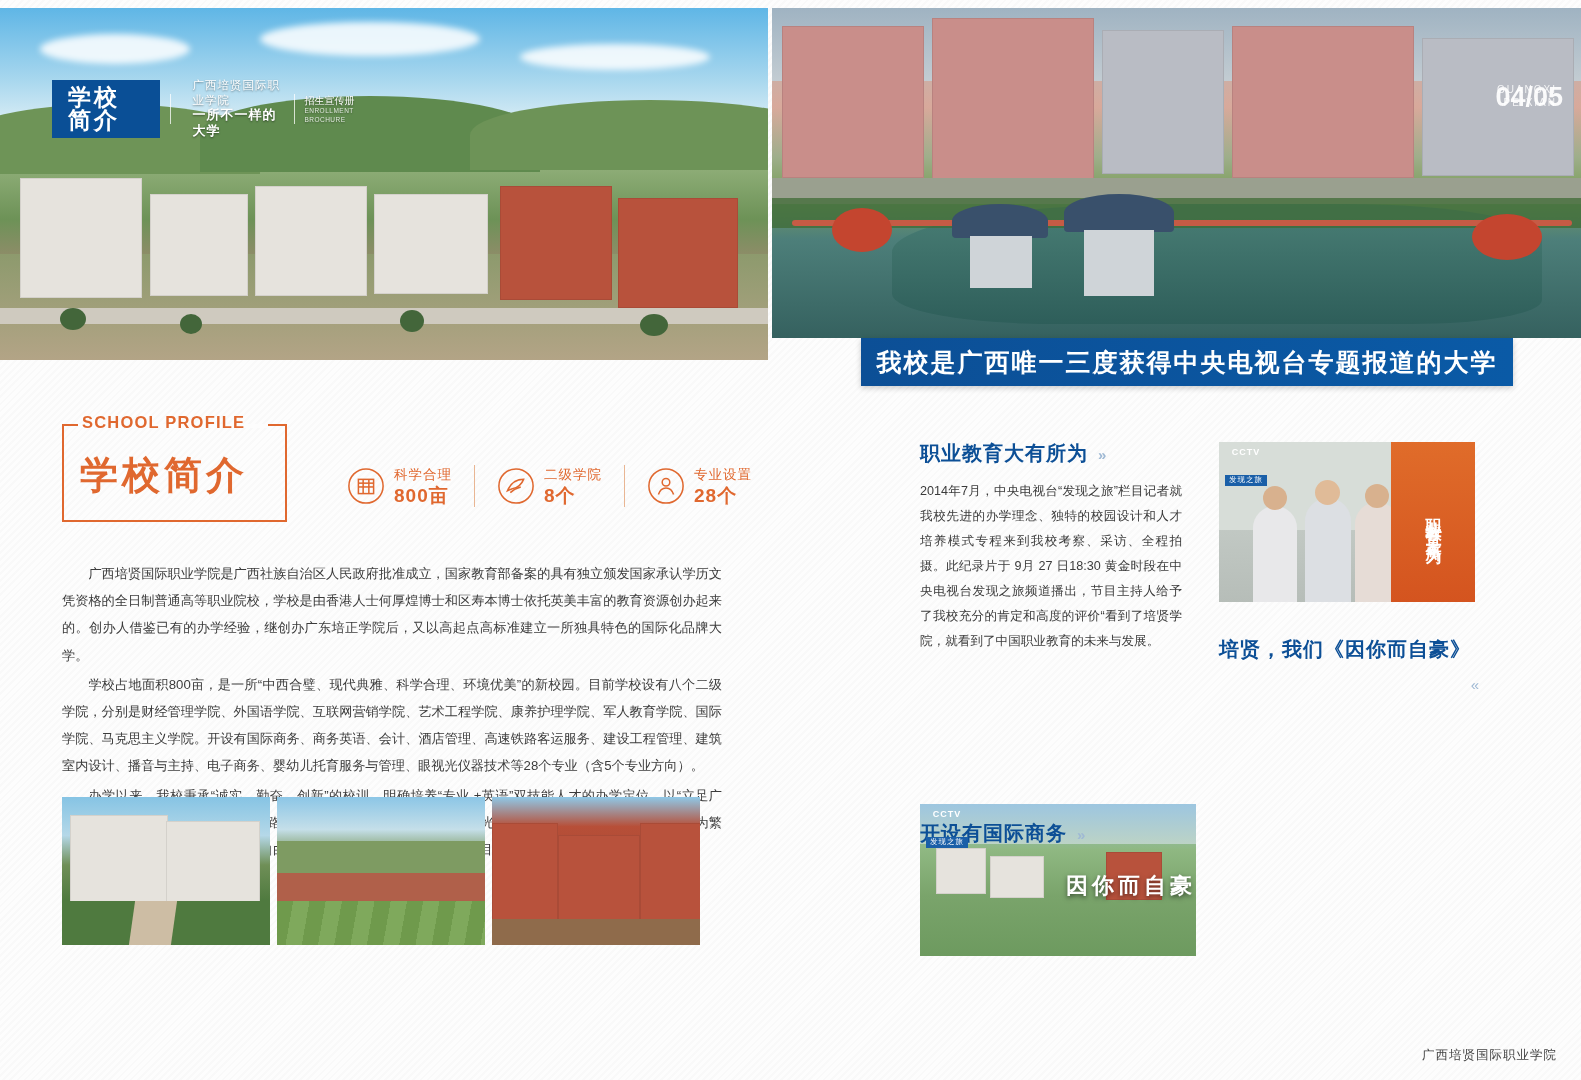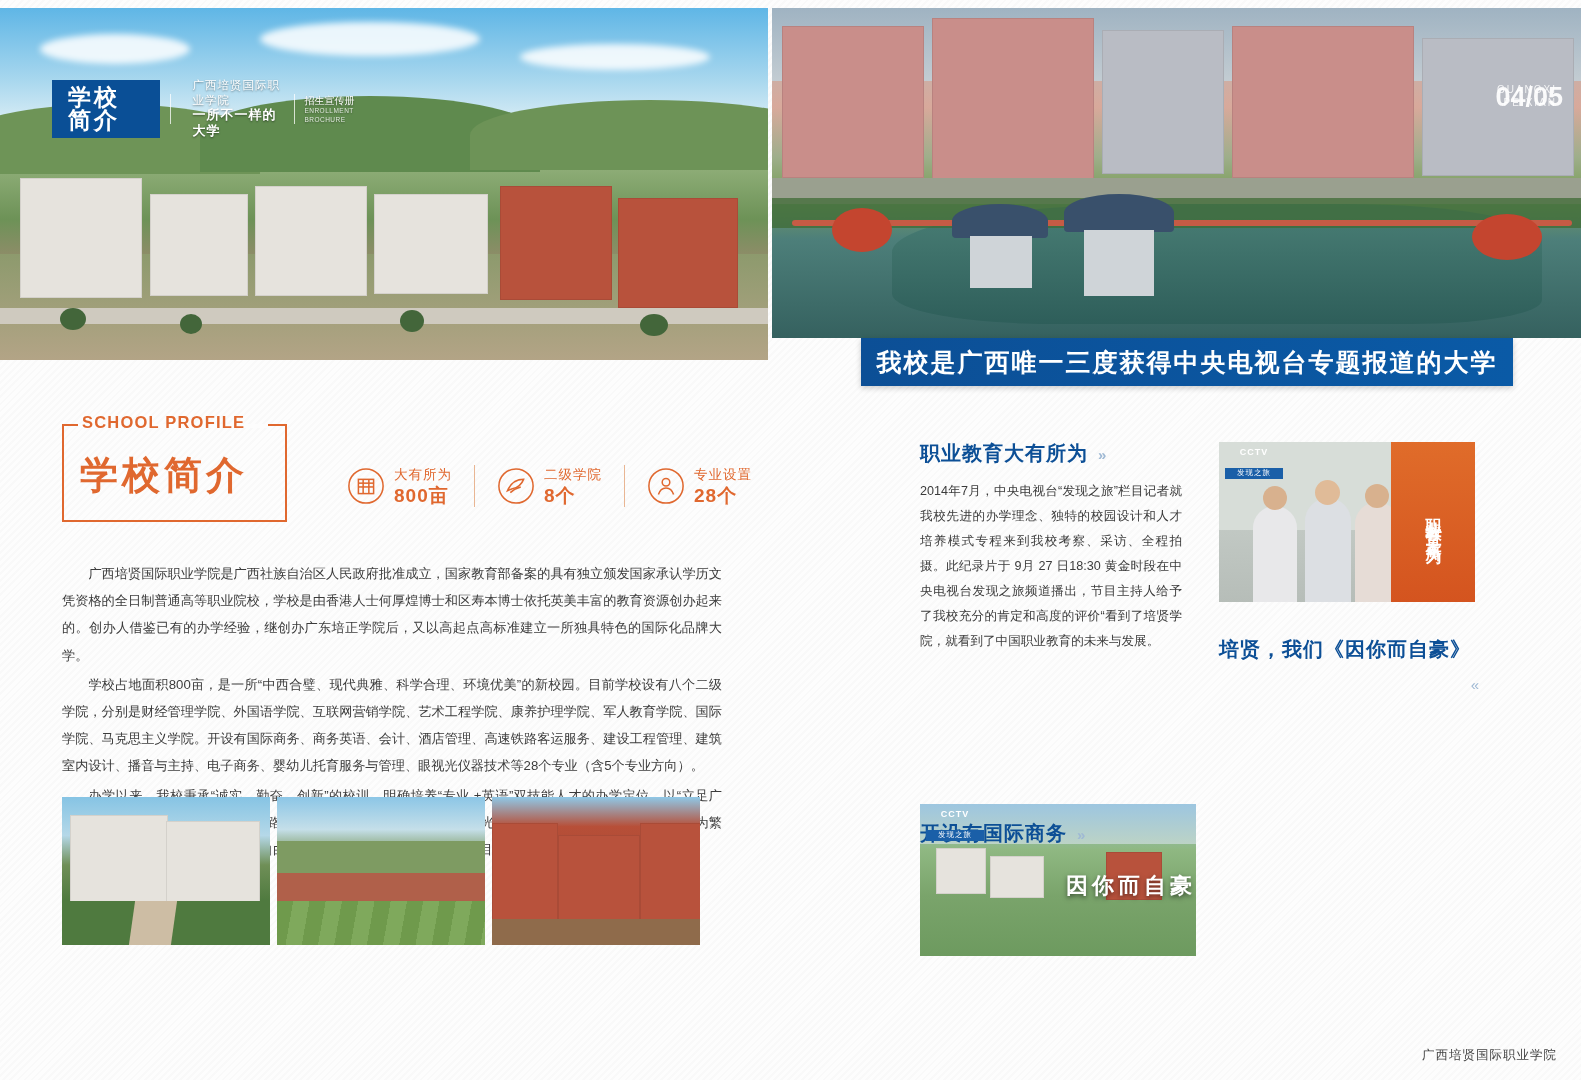--- a/index.html
+++ b/index.html
@@ -137,21 +137,21 @@
   .r2{position:absolute;left:299px;top:196px;width:256px;}
   .r2img{position:absolute;left:0;top:204px;width:276px;height:152px;}
   .r3{position:absolute;left:0;top:380px;width:262px;}
 
   .tvshot{position:relative;overflow:hidden;background:#2b2b2b;}
   .cctv-badge{
     position:absolute;left:6px;top:5px;z-index:5;color:#fff;font-size:8px;line-height:1.15;
     text-align:center;
   }
   .cctv-badge .c1{font-weight:bold;letter-spacing:1px;font-size:9px;}
-  .cctv-badge .c2{background:#1a5fa8;padding:1px 12px;margin-top:11px;display:inline-block;font-size:7.5px;letter-spacing:1px;}
+  .cctv-badge .c2{background:#1a5fa8;padding:1px 4px;margin-top:18px;display:inline-block;font-size:7.5px;letter-spacing:1px;}
 
   
   .tv1{background:linear-gradient(to bottom,#cfd6d1,#b6bdb8);}
   .tv1 .sign{
     position:absolute;right:0;top:0;width:84px;height:100%;
     background:linear-gradient(to bottom,#e06c2a,#d4541f);
     color:#fff;font-weight:bold;font-size:16px;letter-spacing:3px;
     display:flex;flex-direction:column;align-items:center;justify-content:center;gap:4px;
     writing-mode:vertical-rl;
   }
@@ -253,21 +253,21 @@
         <svg viewBox="0 0 40 40" width="38" height="38" fill="none" stroke="#e0682f" stroke-width="1.6">
           <circle cx="20" cy="20" r="18"></circle>
           <rect x="12" y="13" width="16" height="15"></rect>
           <line x1="12" y1="17" x2="28" y2="17"></line>
           <line x1="12" y1="21" x2="28" y2="21"></line>
           <line x1="17" y1="13" x2="17" y2="28"></line>
           <line x1="23" y1="13" x2="23" y2="28"></line>
         </svg>
       </span>
       <span class="txt">
-        <span class="lab">大有所为</span><br>
+        <span class="lab">科学合理</span><br>
         <span class="val">800亩</span>
       </span>
     </div>
     <div class="stat">
       <span class="ico">
         <svg viewBox="0 0 40 40" width="38" height="38" fill="none" stroke="#e0682f" stroke-width="1.6">
           <circle cx="20" cy="20" r="18"></circle>
           <path d="M11 25c4-9 11-12 17-12-2 5-7 9-12 10l-5 2z"></path>
           <path d="M14 27c3-3 7-5 11-6"></path>
         </svg>

